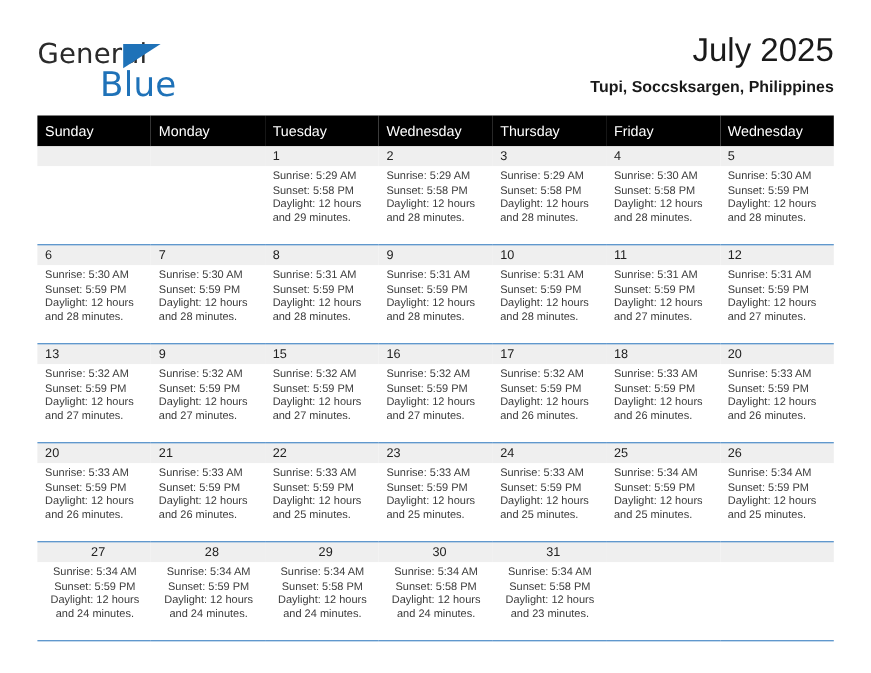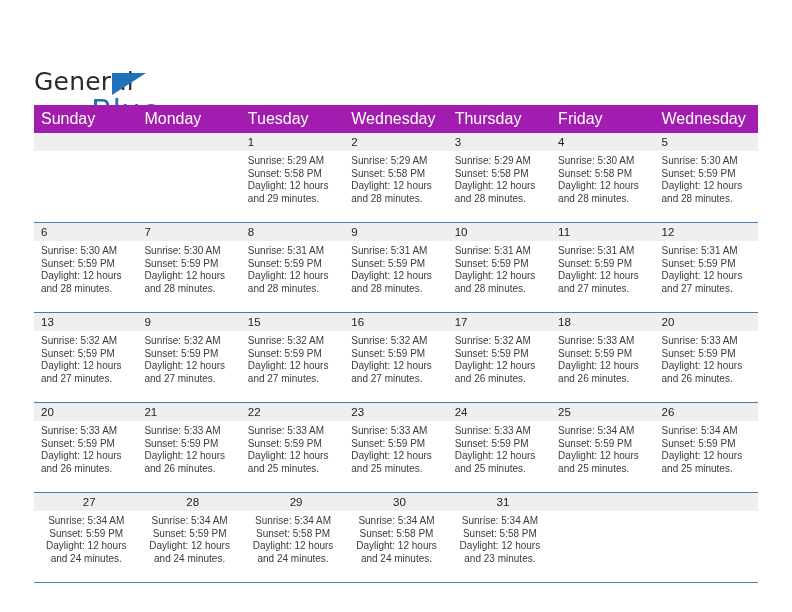--- a/index.html
+++ b/index.html
@@ -28,21 +28,20 @@
     top: 28px;
     right: 34px;
     height: 62px;
   }
   .logo {
     position: absolute;
     left: 0;
     top: 2px;
     width: 180px;
     height: 58px;
-    margin-top: 33px;
   }
   .logo-general {
     position: absolute;
     left: 0;
     top: 4px;
     font-size: 25px;
     letter-spacing: 0.2px;
     color: #2b2b2b;
     font-family: "DejaVu Sans", sans-serif;
     font-weight: 400;
@@ -94,23 +93,23 @@
     left: 34px;
     top: 105px;
     width: 724px;
   }
   table.cal {
     width: 724px;
     border-collapse: collapse;
     table-layout: fixed;
   }
   table.cal th {
-    background: #a21caf;
+    background: #000000;
     color: #ffffff;
-    font-size: 16px;
+    font-size: 13px;
     font-weight: normal;
     text-align: left;
     padding: 5px 0 5px 7px;
     height: 18px;
     border: none;
   }
   table.cal tr.week-row td {
     vertical-align: top;
     padding: 0;
     border: none;
@@ -145,20 +144,24 @@
 <div class="page">
 
   <div class="header">
 
     <div class="logo">
       <span class="logo-general">General</span>
       <span class="logo-triangle"></span>
       <span class="logo-blue">Blue</span>
     </div>
 
+    <div class="title-block">
+      <div class="cal-title">July 2025</div>
+      <div class="cal-subtitle">Tupi, Soccsksargen, Philippines</div>
+    </div>
 
   </div>
 
   <div class="calendar">
     <table class="cal">
       <thead>
         <tr>
           <th>Sunday</th>
           <th>Monday</th>
           <th>Tuesday</th>

